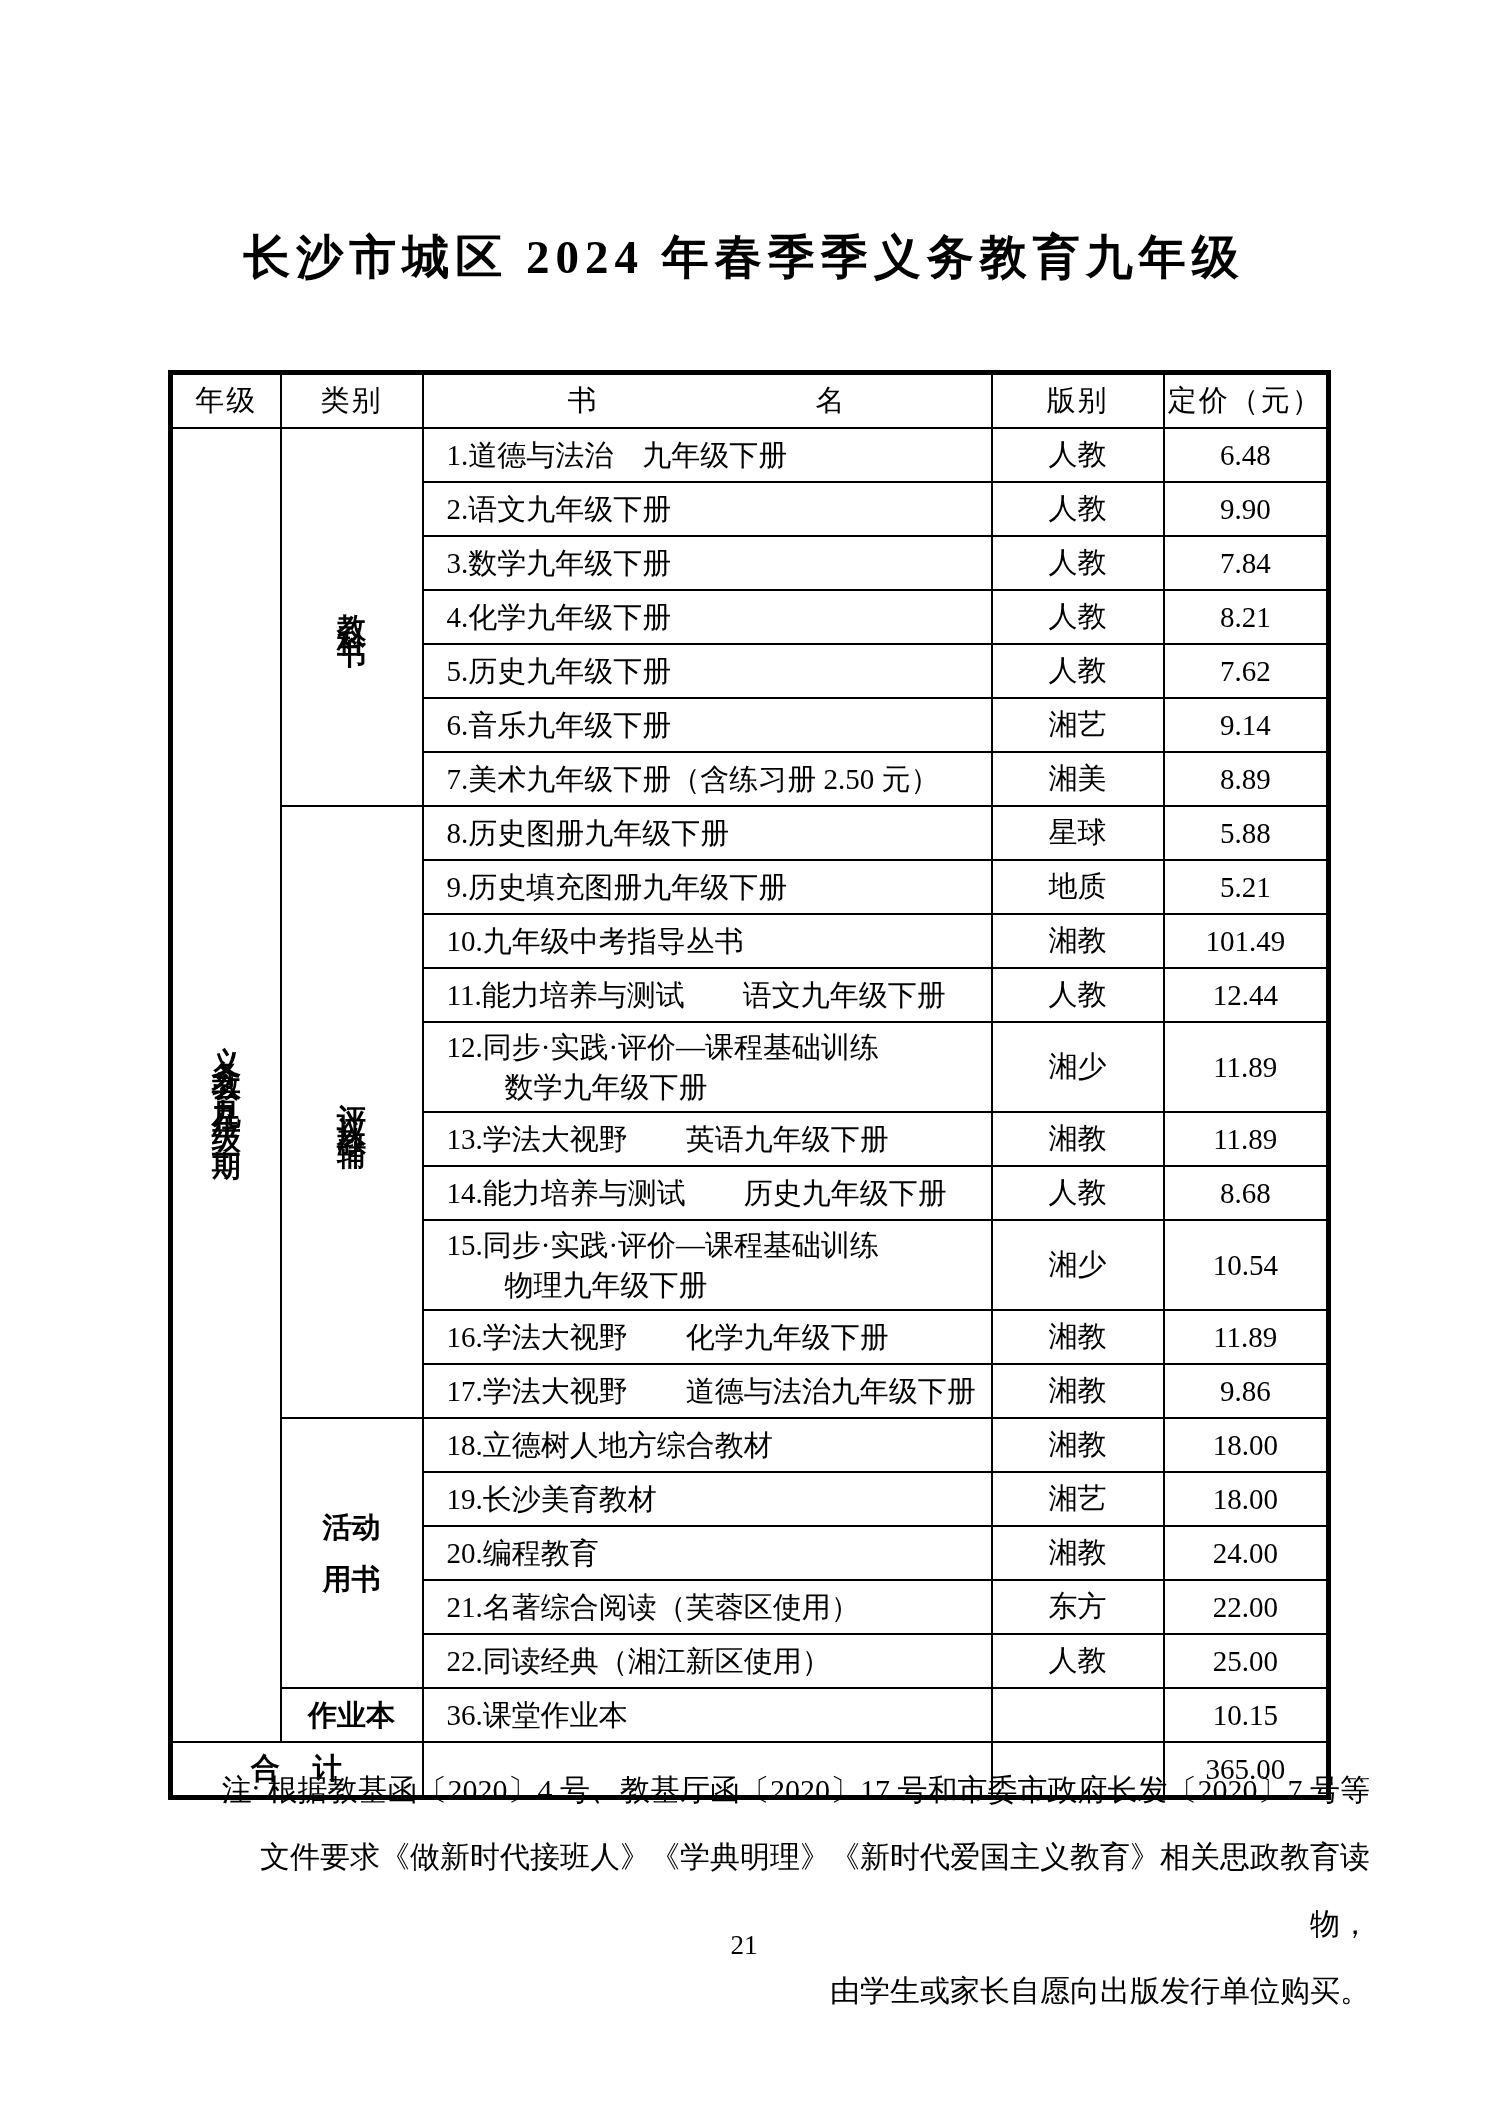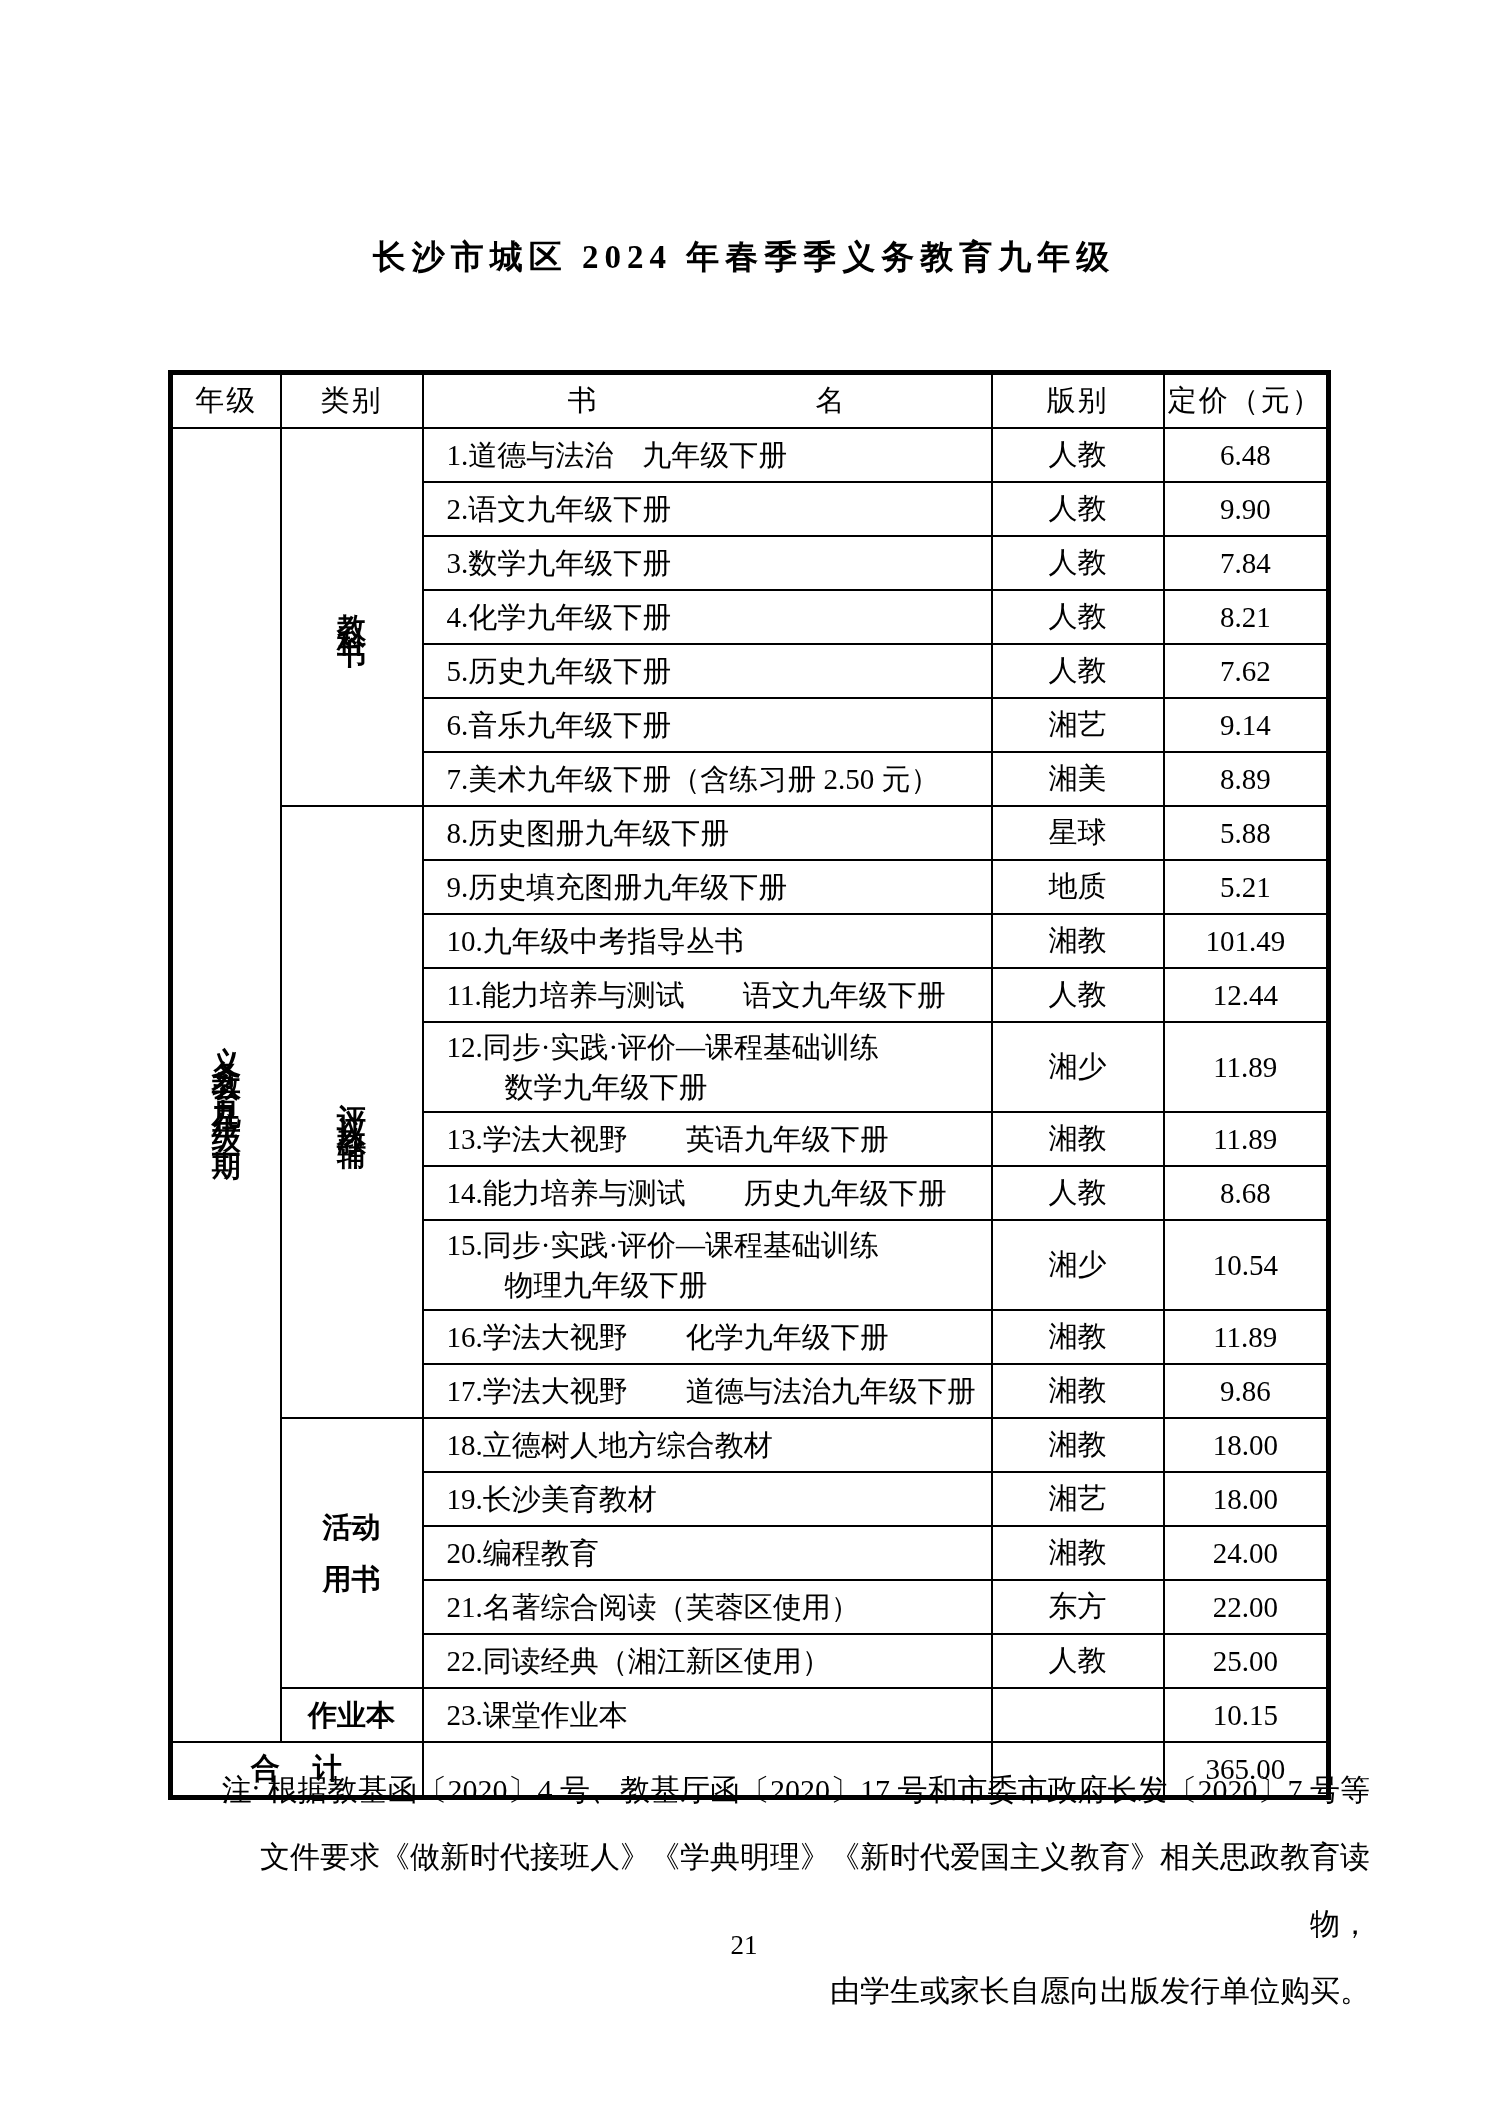--- a/index.html
+++ b/index.html
@@ -3,21 +3,21 @@
 <meta charset="utf-8">
 <style>
   html,body{margin:0;padding:0;}
   body{
     width:1488px;height:2104px;background:#ffffff;color:#000000;
     font-family:"Liberation Serif","DejaVu Serif",serif;
     position:relative;overflow:hidden;
   }
   .title-block{
     position:absolute;top:222px;left:0;width:1488px;
-    text-align:center;font-weight:bold;font-size:33px;
+    text-align:center;font-weight:bold;font-size:47px;
     letter-spacing:6px;line-height:70px;
   }
   table.price-table{
     position:absolute;left:168px;top:370px;width:1158px;
     border-collapse:collapse;table-layout:fixed;
     border:5px solid #000;
   }
   .price-table th,.price-table td{
     border:2px solid #000;padding:0;vertical-align:middle;
     font-size:29px;text-align:center;
@@ -179,21 +179,21 @@
     <td class="pub">东方</td>
     <td class="price">22.00</td>
   </tr>
   <tr class="s">
     <td class="book">22.同读经典（湘江新区使用）</td>
     <td class="pub">人教</td>
     <td class="price">25.00</td>
   </tr>
   <tr class="s">
     <td class="cat">作业本</td>
-    <td class="book">23.课堂作业本</td>
+    <td class="book">36.课堂作业本</td>
     <td class="pub"></td>
     <td class="price">10.15</td>
   </tr>
   <tr class="s">
     <td colspan="2" class="total-label">合　计</td>
     <td class="book"></td>
     <td class="pub"></td>
     <td class="price">365.00</td>
   </tr>
 </tbody>

